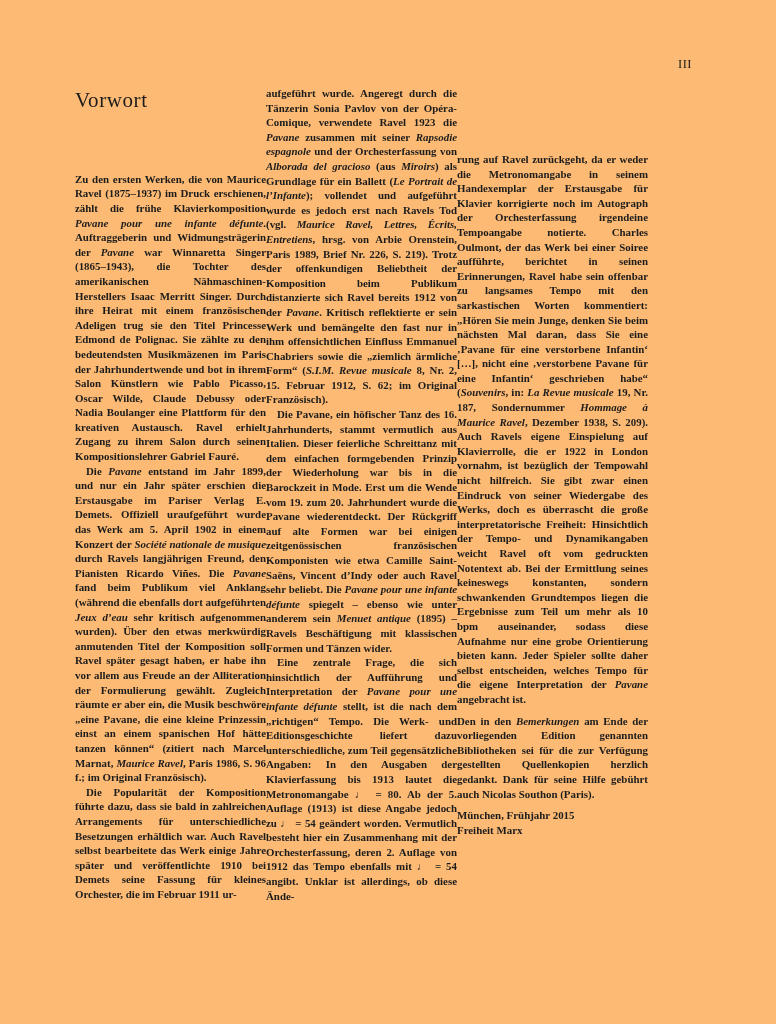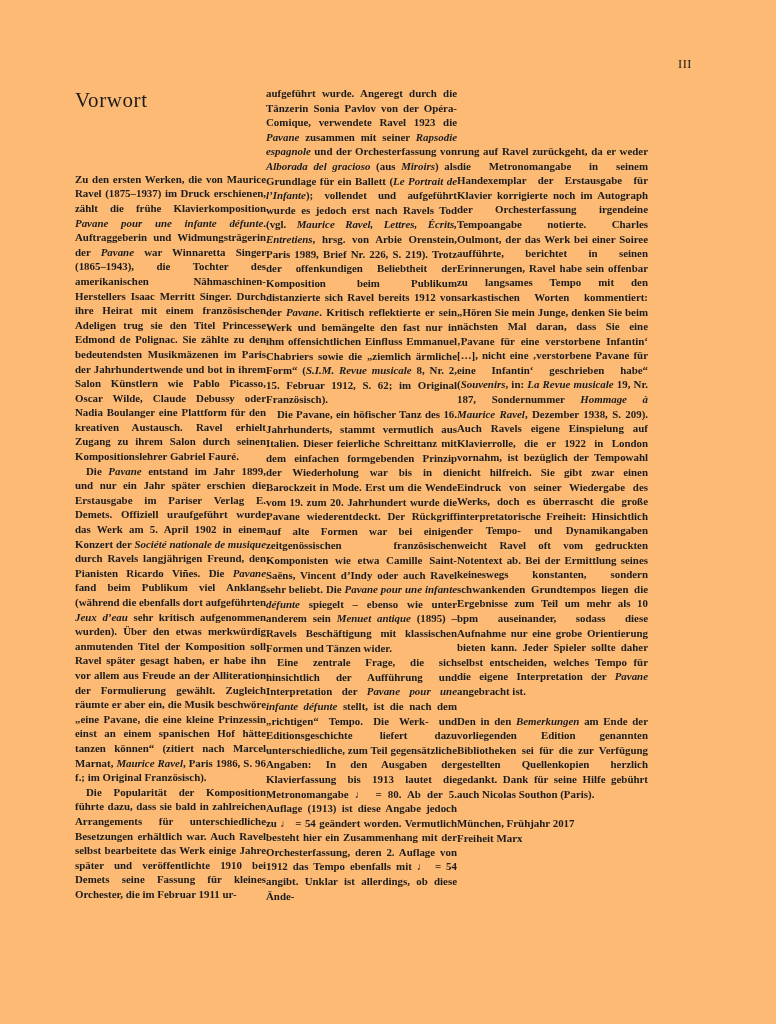--- a/index.html
+++ b/index.html
@@ -32,21 +32,21 @@
   .col {
     width: 191px;
     font-size: 10.9px;
     line-height: 14.6px;
     text-align: justify;
     hyphens: auto;
     -webkit-hyphens: auto;
   }
   .col p { margin: 0; font-weight: bold; }
   .col p.indent { text-indent: 11px; }
-  .col p.gap { margin-top: 15px; }
+  .col p.gap { margin-top: 7px; }
   .preface-title {
     font-size: 21px;
     font-weight: normal;
     letter-spacing: 0.6px;
     margin: 0 0 60px 0;
     line-height: 24px;
     text-align: left;
   }
   .it { font-style: italic; }
 </style>
@@ -63,17 +63,17 @@
         <p class="indent"><span>Die Popularität der Komposition führte dazu, dass sie bald in zahlreichen Arrangements für unterschiedliche Besetzungen erhältlich war. Auch Ravel selbst bearbeitete das Werk einige Jahre später und veröffentlichte 1910 bei Demets seine Fassung für kleines Orchester, die im Februar 1911 ur-</span></p>
       </div>
     <div class="col">
         <p class=""><span>aufgeführt wurde. Angeregt durch die Tänzerin Sonia Pavlov von der Opéra-Comique, verwendete Ravel 1923 die </span><span class="it">Pavane</span><span> zusammen mit seiner </span><span class="it">Rapsodie espagnole</span><span> und der Orchesterfassung von </span><span class="it">Alborada del gracioso</span><span> (aus </span><span class="it">Miroirs</span><span>) als Grundlage für ein Ballett (</span><span class="it">Le Portrait de l’Infante</span><span>); vollendet und aufgeführt wurde es jedoch erst nach Ravels Tod (vgl. </span><span class="it">Maurice Ravel, Lettres, Écrits, Entretiens</span><span>, hrsg. von Arbie Orenstein, Paris 1989, Brief Nr. 226, S. 219). Trotz der offenkundigen Beliebtheit der Komposition beim Publikum distanzierte sich Ravel bereits 1912 von der </span><span class="it">Pavane</span><span>. Kritisch reflektierte er sein Werk und bemängelte den fast nur in ihm offensichtlichen Einfluss Emmanuel Chabriers sowie die „ziemlich ärmliche Form“ (</span><span class="it">S.I.M. Revue musicale</span><span> 8, Nr. 2, 15. Februar 1912, S. 62; im Original Französisch).</span></p>
         <p class="indent"><span>Die Pavane, ein höfischer Tanz des 16. Jahrhunderts, stammt vermutlich aus Italien. Dieser feierliche Schreittanz mit dem einfachen formgebenden Prinzip der Wiederholung war bis in die Barockzeit in Mode. Erst um die Wende vom 19. zum 20. Jahrhundert wurde die Pavane wiederentdeckt. Der Rückgriff auf alte Formen war bei einigen zeitgenössischen französischen Komponisten wie etwa Camille Saint-Saëns, Vincent d’Indy oder auch Ravel sehr beliebt. Die </span><span class="it">Pavane pour une infante défunte</span><span> spiegelt – ebenso wie unter anderem sein </span><span class="it">Menuet antique</span><span> (1895) – Ravels Beschäftigung mit klassischen Formen und Tänzen wider.</span></p>
         <p class="indent"><span>Eine zentrale Frage, die sich hinsichtlich der Aufführung und Interpretation der </span><span class="it">Pavane pour une infante défunte</span><span> stellt, ist die nach dem „richtigen“ Tempo. Die Werk- und Editionsgeschichte liefert dazu unterschiedliche, zum Teil gegensätzliche Angaben: In den Ausgaben der Klavierfassung bis 1913 lautet die Metronomangabe ♩ = 80. Ab der 5. Auflage (1913) ist diese Angabe jedoch zu ♩ = 54 geändert worden. Vermutlich besteht hier ein Zusammenhang mit der Orchesterfassung, deren 2. Auflage von 1912 das Tempo ebenfalls mit ♩ = 54 angibt. Unklar ist allerdings, ob diese Ände-</span></p>
       </div>
     <div class="col">
         <p class=""><span>rung auf Ravel zurückgeht, da er weder die Metronomangabe in seinem Handexemplar der Erstausgabe für Klavier korrigierte noch im Autograph der Orchesterfassung irgendeine Tempoangabe notierte. Charles Oulmont, der das Werk bei einer Soiree aufführte, berichtet in seinen Erinnerungen, Ravel habe sein offenbar zu langsames Tempo mit den sarkastischen Worten kommentiert: „Hören Sie mein Junge, denken Sie beim nächsten Mal daran, dass Sie eine ‚Pavane für eine verstorbene Infantin‘ […], nicht eine ‚verstorbene Pavane für eine Infantin‘ geschrieben habe“ (</span><span class="it">Souvenirs</span><span>, in: </span><span class="it">La Revue musicale</span><span> 19, Nr. 187, Sondernummer </span><span class="it">Hommage à Maurice Ravel</span><span>, Dezember 1938, S. 209). Auch Ravels eigene Einspielung auf Klavierrolle, die er 1922 in London vornahm, ist bezüglich der Tempowahl nicht hilfreich. Sie gibt zwar einen Eindruck von seiner Wiedergabe des Werks, doch es überrascht die große interpretatorische Freiheit: Hinsichtlich der Tempo- und Dynamikangaben weicht Ravel oft vom gedruckten Notentext ab. Bei der Ermittlung seines keineswegs konstanten, sondern schwankenden Grundtempos liegen die Ergebnisse zum Teil um mehr als 10 bpm auseinander, sodass diese Aufnahme nur eine grobe Orientierung bieten kann. Jeder Spieler sollte daher selbst entscheiden, welches Tempo für die eigene Interpretation der </span><span class="it">Pavane</span><span> angebracht ist.</span></p>
         <p class=" gap"><span>Den in den </span><span class="it">Bemerkungen</span><span> am Ende der vorliegenden Edition genannten Bibliotheken sei für die zur Verfügung gestellten Quellenkopien herzlich gedankt. Dank für seine Hilfe gebührt auch Nicolas Southon (Paris).</span></p>
-        <p class=" gap"><span>München, Frühjahr 2017</span></p>
+        <p class=" gap"><span>München, Frühjahr 2015</span></p>
         <p class=""><span>Freiheit Marx</span></p>
       </div>
   </div>
 </div>
 
 </body></html>

